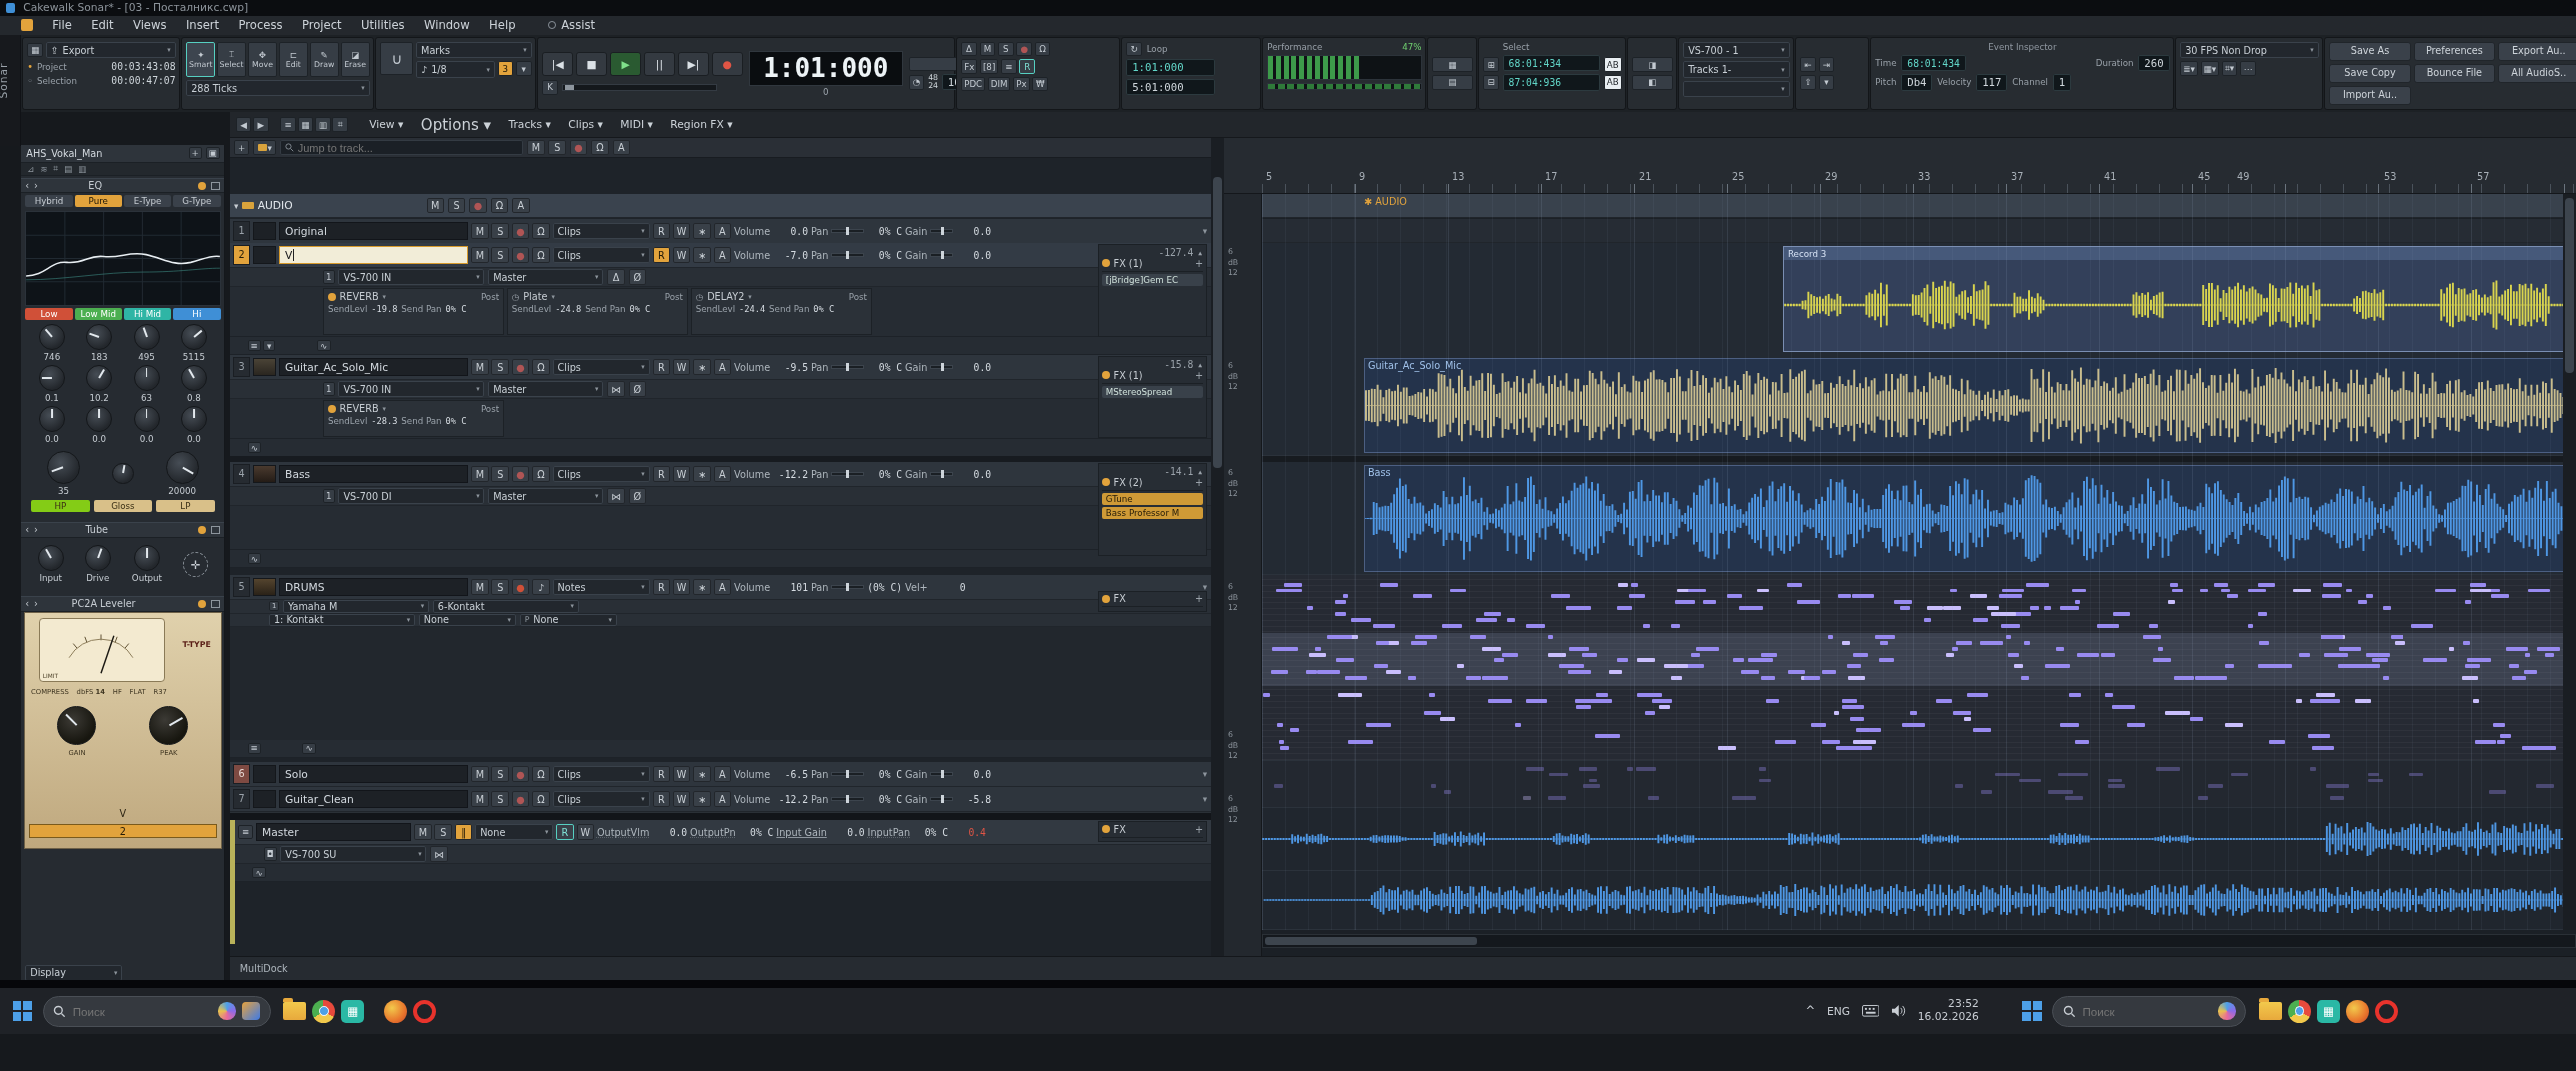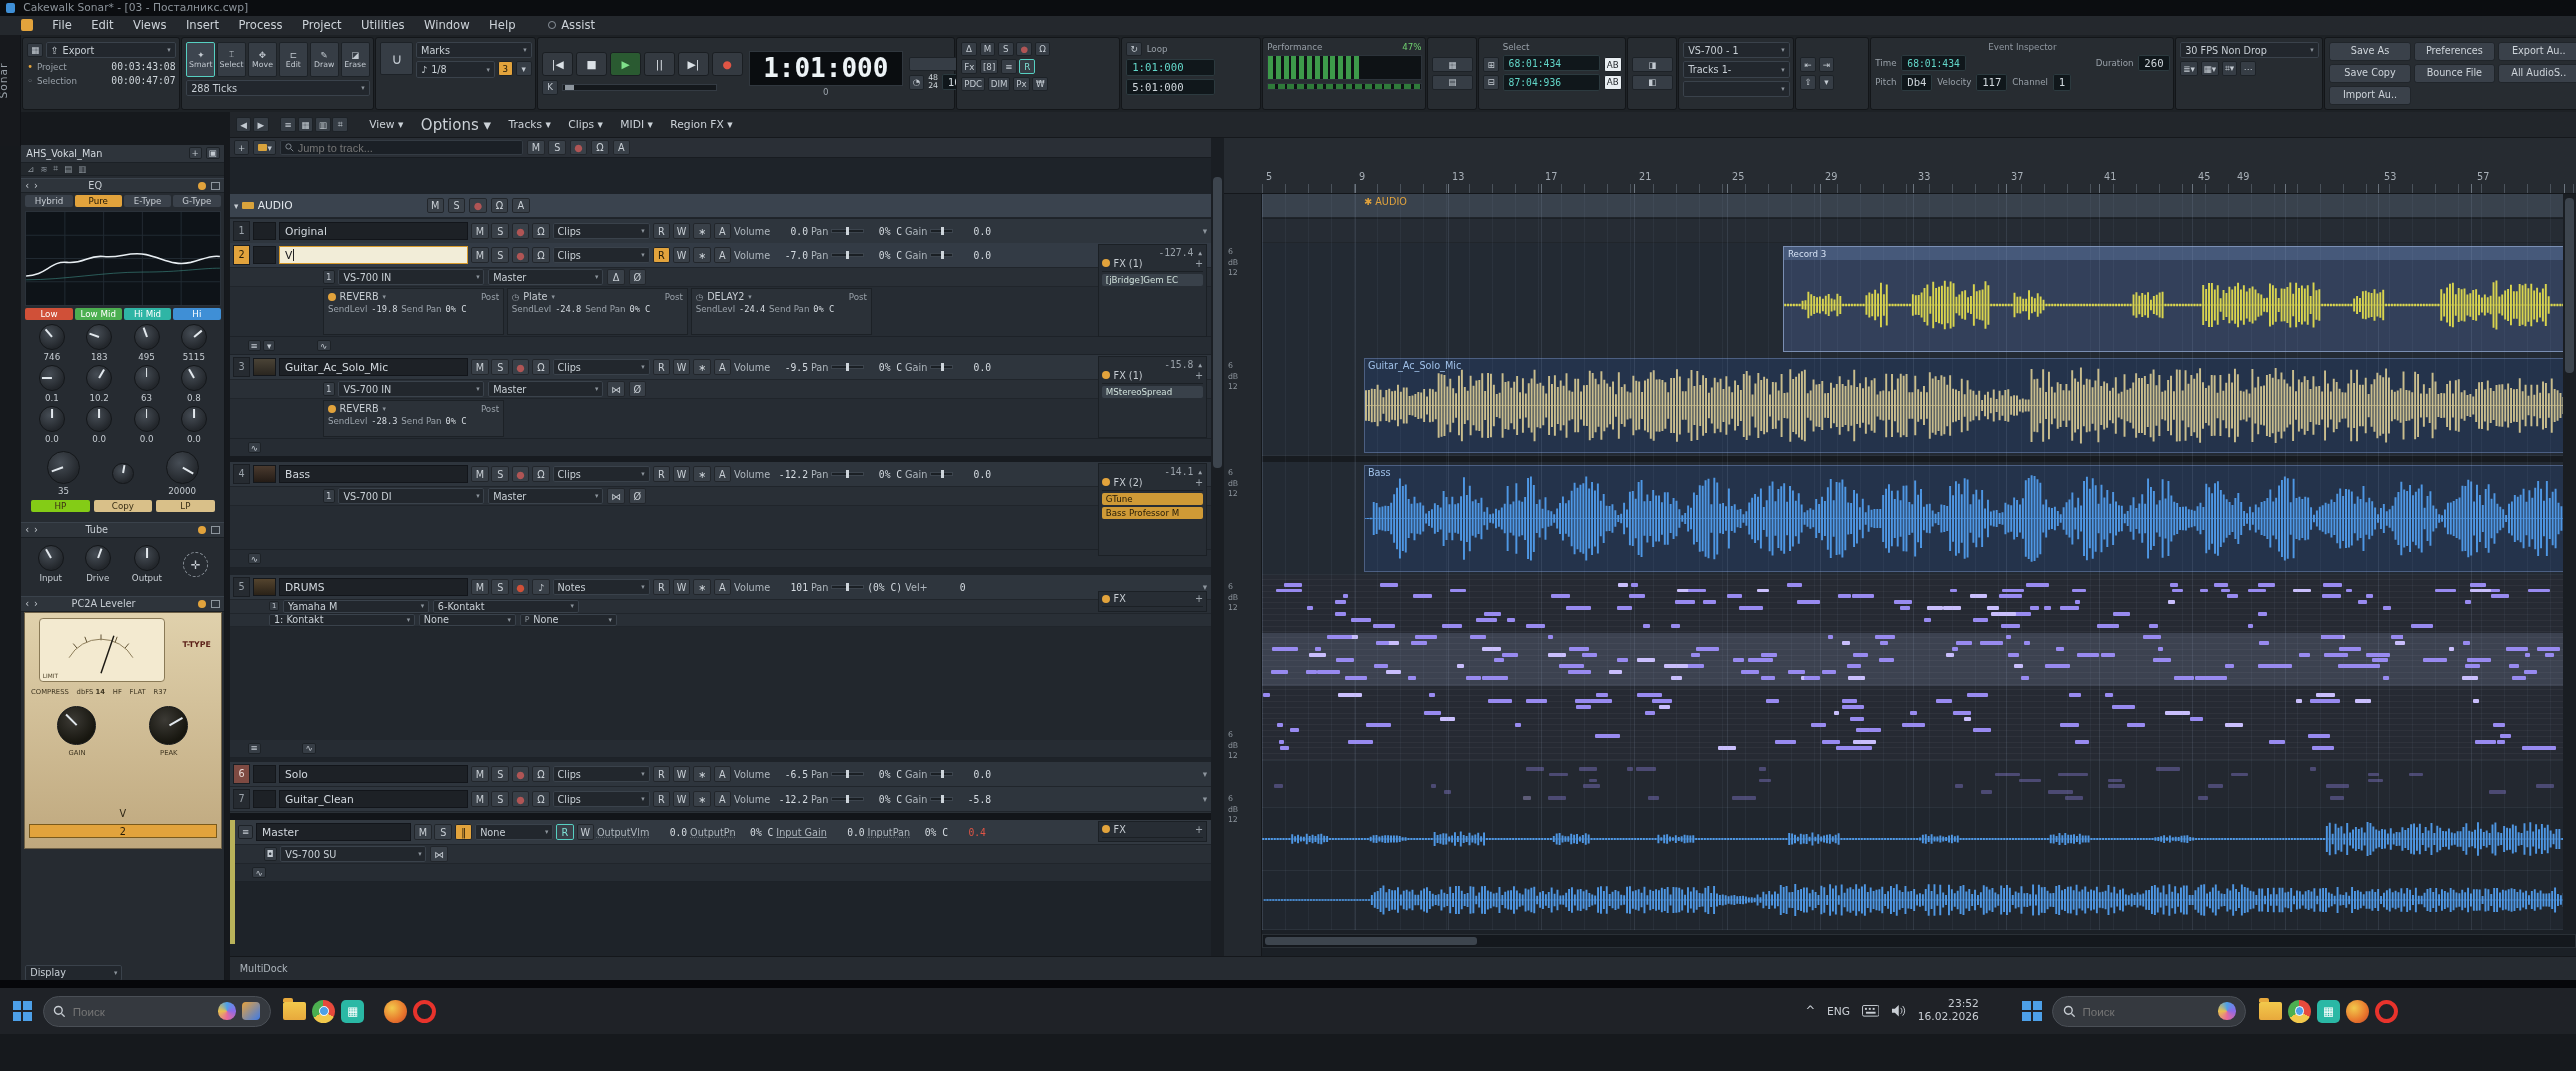--- a/index.html
+++ b/index.html
@@ -423,21 +423,21 @@
       <div style="text-align:center"><div class="knob kd" style="--r:0deg;margin:0 auto"></div><span style="font-size:8.7px;color:#c6ccd2">0.0</span></div>
       <div style="text-align:center"><div class="knob kd" style="--r:0deg;margin:0 auto"></div><span style="font-size:8.7px;color:#c6ccd2">0.0</span></div>
     </div>
     <div style="display:flex;align-items:center;justify-content:space-around;padding:5.8px 9.7px 0">
       <div style="text-align:center"><div class="knob kb" style="--r:-110deg;margin:0 auto"></div><span style="font-size:8.7px;color:#c6ccd2">35</span></div>
       <div class="knob" style="--r:10deg;width:21.4px;height:21.4px"></div>
       <div style="text-align:center"><div class="knob kb" style="--r:120deg;margin:0 auto"></div><span style="font-size:8.7px;color:#c6ccd2">20000</span></div>
     </div>
     <div style="display:flex;gap:3.9px;padding:3.9px 9.7px">
       <span class="chip" style="background:#84cc16;color:#3a2f16">HP</span>
-      <span class="chip" style="background:#d9c089;color:#3a2f16">Copy</span>
+      <span class="chip" style="background:#d9c089;color:#3a2f16">Gloss</span>
       <span class="chip" style="background:#d9c089;color:#3a2f16">LP</span>
     </div>
 
     <div class="ihead" style="margin-top:5.8px">
       <span>‹</span>
       <span>›</span>
       <span style="margin:0 auto">Tube</span>
       <span class="odot"></span>
       <span class="bx"></span>
     </div>

